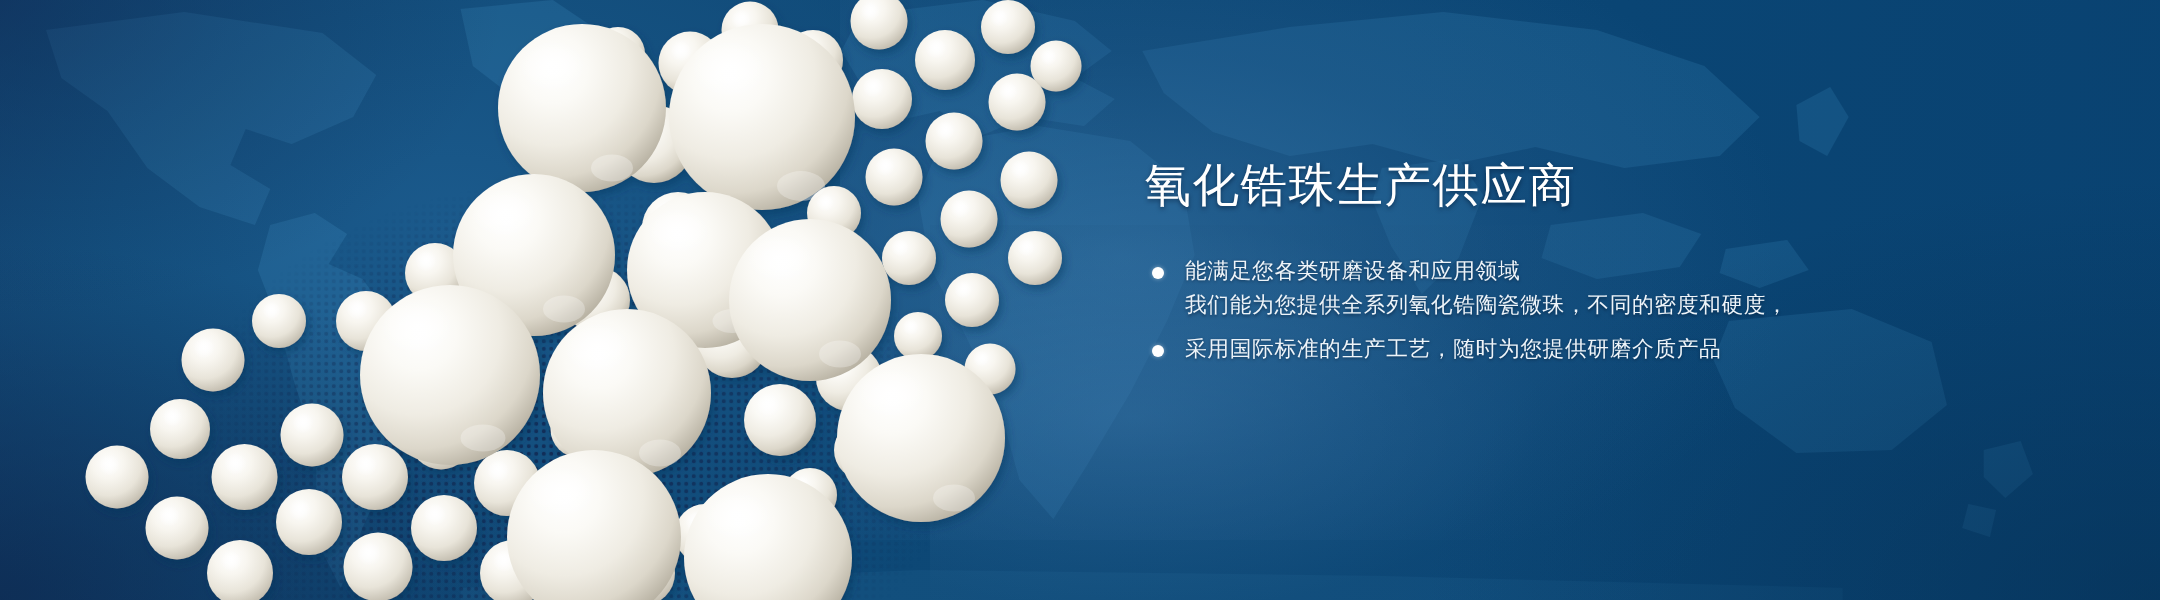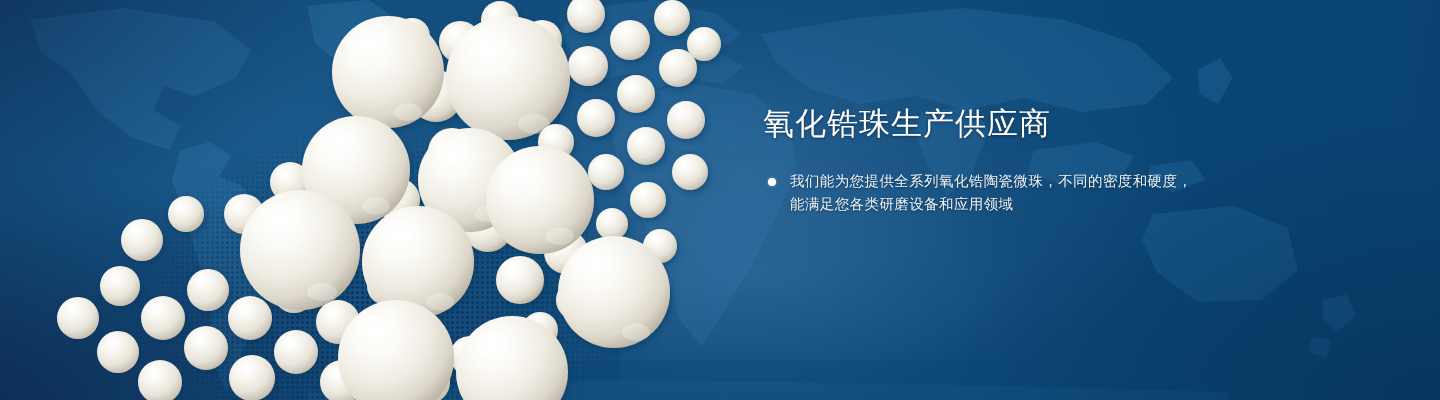--- a/index.html
+++ b/index.html
@@ -368,19 +368,23 @@
       </g>
     </svg>
   </div>
 
   <div class="content">
     <h1 class="headline">氧化锆珠生产供应商</h1>
 
     <ul class="bullets">
       <li class="bullet">
         <span class="dot"></span>
+        <span class="line">能满足您各类研磨设备和应用领域</span>
         <span class="line">我们能为您提供全系列氧化锆陶瓷微珠，不同的密度和硬度，</span>
-        <span class="line">能满足您各类研磨设备和应用领域</span>
+      </li>
+      <li class="bullet">
+        <span class="dot"></span>
+        <span class="line">采用国际标准的生产工艺，随时为您提供研磨介质产品</span>
       </li>
     </ul>
   </div>
 
 </div>
 
 </body></html>

